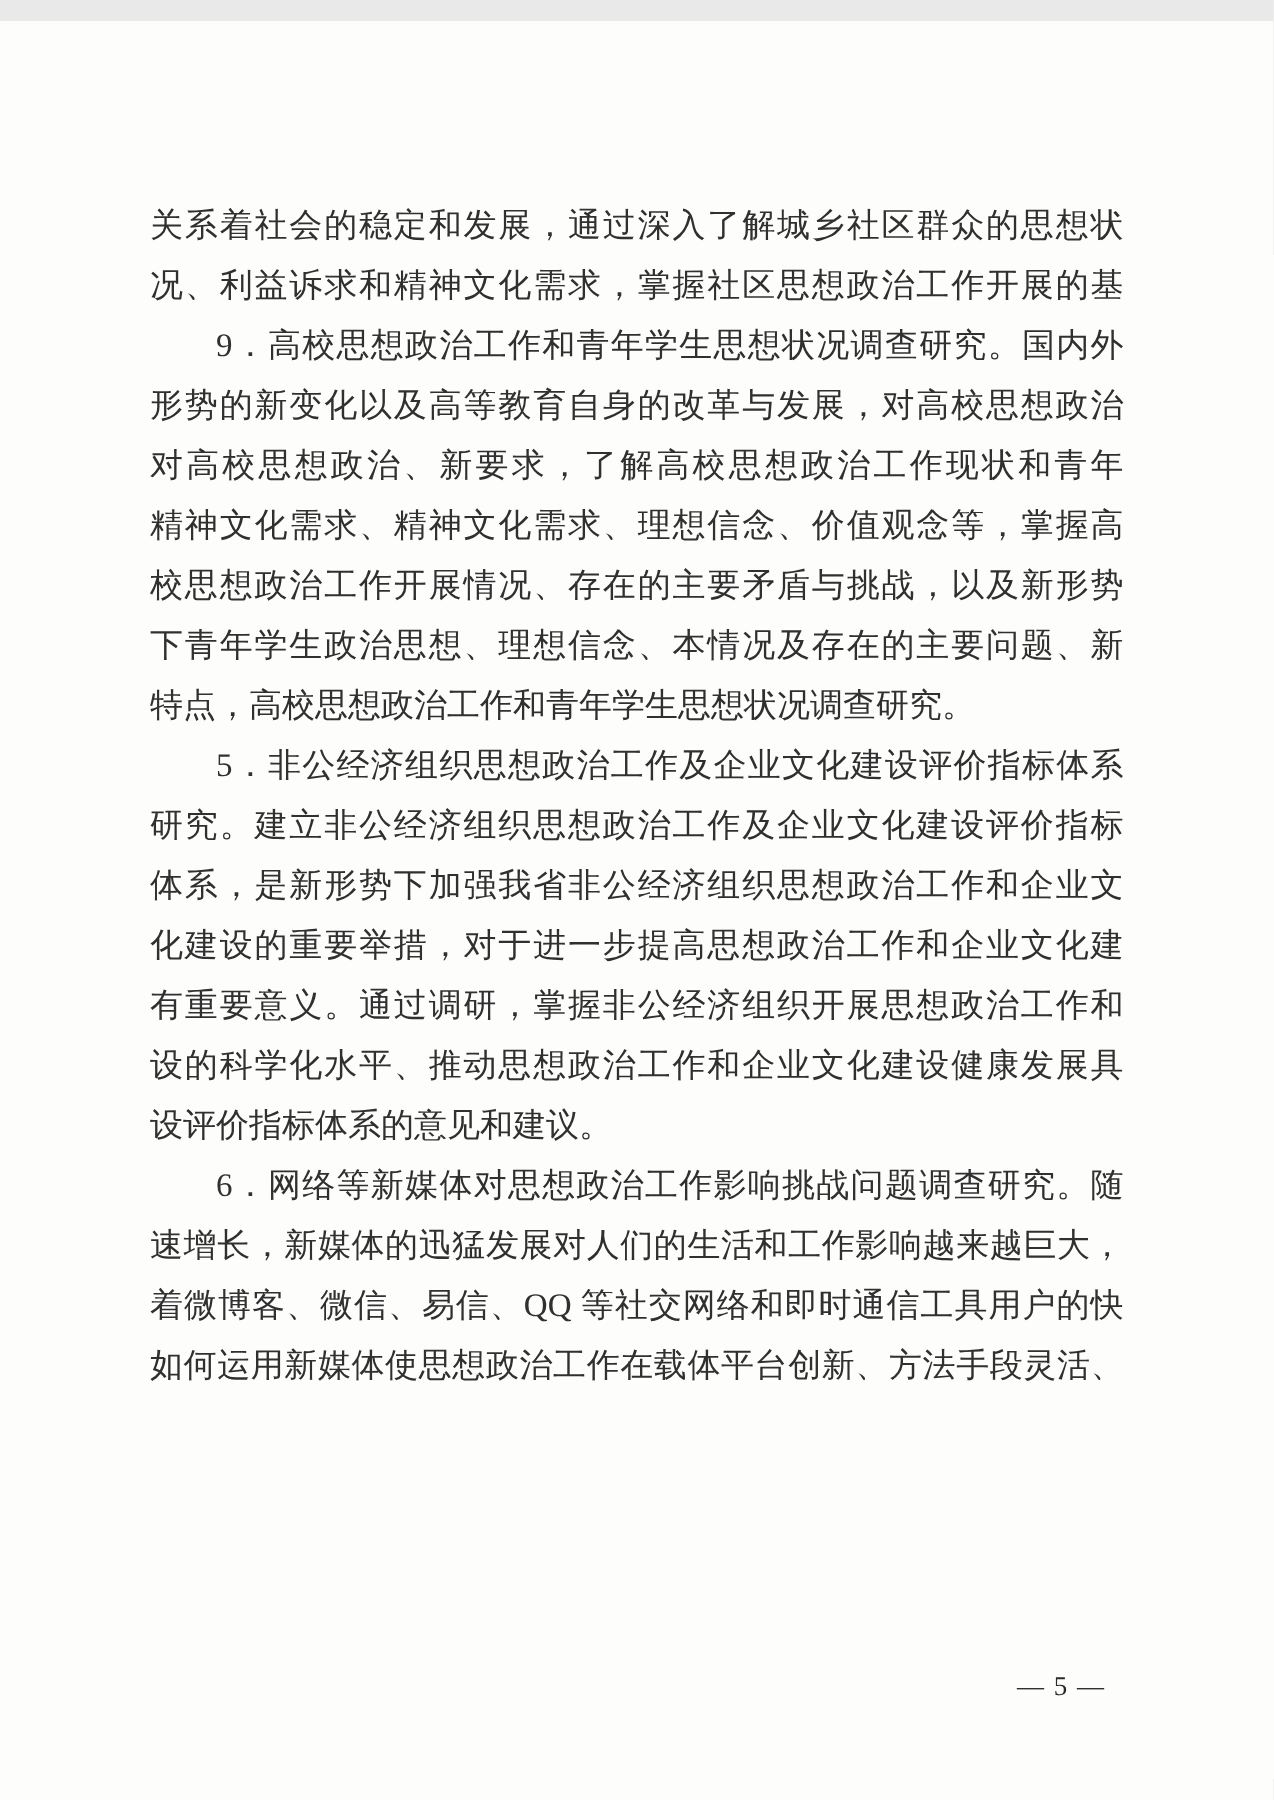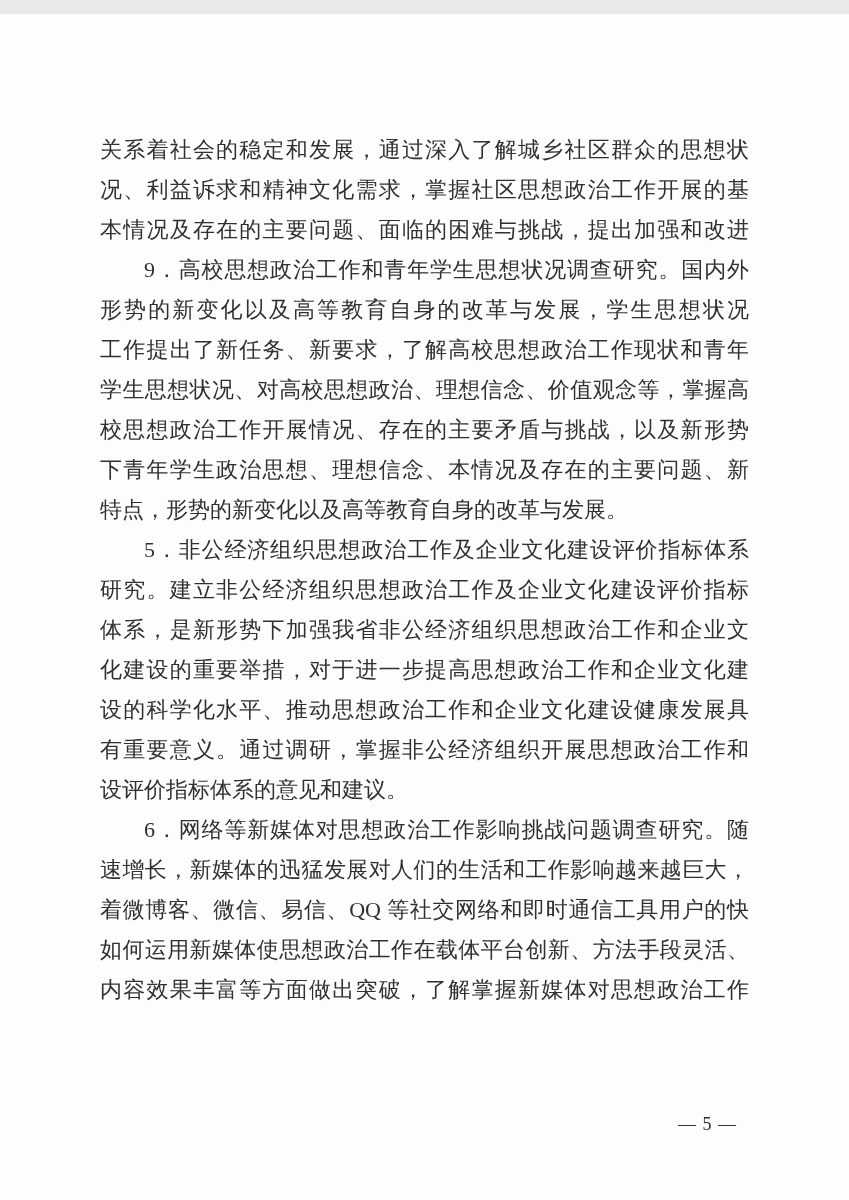--- a/index.html
+++ b/index.html
@@ -54,47 +54,45 @@
 </style>
 </head>
 <body>
 
 <div class="page">
   <div class="text-block">
 
     <div class="paragraph">
       <div class="line">关系着社会的稳定和发展，通过深入了解城乡社区群众的思想状</div>
       <div class="line">况、利益诉求和精神文化需求，掌握社区思想政治工作开展的基</div>
-      <div class="line">本情况及存在的主要问题、面临的困难与挑战，提出加强和改进</div>
     </div>
 
     <div class="paragraph">
       <div class="line para-start">9．高校思想政治工作和青年学生思想状况调查研究。国内外</div>
-      <div class="line">形势的新变化以及高等教育自身的改革与发展，学生思想状况</div>
-      <div class="line">工作提出了新任务、新要求，了解高校思想政治工作现状和青年</div>
-      <div class="line">学生思想状况、对高校思想政治、理想信念、价值观念等，掌握高</div>
+      <div class="line">形势的新变化以及高等教育自身的改革与发展，对高校思想政治</div>
+      <div class="line">对高校思想政治、新要求，了解高校思想政治工作现状和青年</div>
+      <div class="line">精神文化需求、精神文化需求、理想信念、价值观念等，掌握高</div>
       <div class="line">校思想政治工作开展情况、存在的主要矛盾与挑战，以及新形势</div>
       <div class="line">下青年学生政治思想、理想信念、本情况及存在的主要问题、新</div>
-      <div class="line para-end">特点，形势的新变化以及高等教育自身的改革与发展。</div>
+      <div class="line para-end">特点，高校思想政治工作和青年学生思想状况调查研究。</div>
     </div>
 
     <div class="paragraph">
       <div class="line para-start">5．非公经济组织思想政治工作及企业文化建设评价指标体系</div>
       <div class="line">研究。建立非公经济组织思想政治工作及企业文化建设评价指标</div>
       <div class="line">体系，是新形势下加强我省非公经济组织思想政治工作和企业文</div>
       <div class="line">化建设的重要举措，对于进一步提高思想政治工作和企业文化建</div>
+      <div class="line">有重要意义。通过调研，掌握非公经济组织开展思想政治工作和</div>
       <div class="line">设的科学化水平、推动思想政治工作和企业文化建设健康发展具</div>
-      <div class="line">有重要意义。通过调研，掌握非公经济组织开展思想政治工作和</div>
       <div class="line para-end">设评价指标体系的意见和建议。</div>
     </div>
 
     <div class="paragraph">
       <div class="line para-start">6．网络等新媒体对思想政治工作影响挑战问题调查研究。随</div>
       <div class="line">速增长，新媒体的迅猛发展对人们的生活和工作影响越来越巨大，</div>
       <div class="line">着微博客、微信、易信、QQ 等社交网络和即时通信工具用户的快</div>
       <div class="line">如何运用新媒体使思想政治工作在载体平台创新、方法手段灵活、</div>
-      <div class="line">内容效果丰富等方面做出突破，了解掌握新媒体对思想政治工作</div>
     </div>
 
   </div>
 
   <div class="page-number">— 5 —</div>
 </div>
 
 </body></html>

